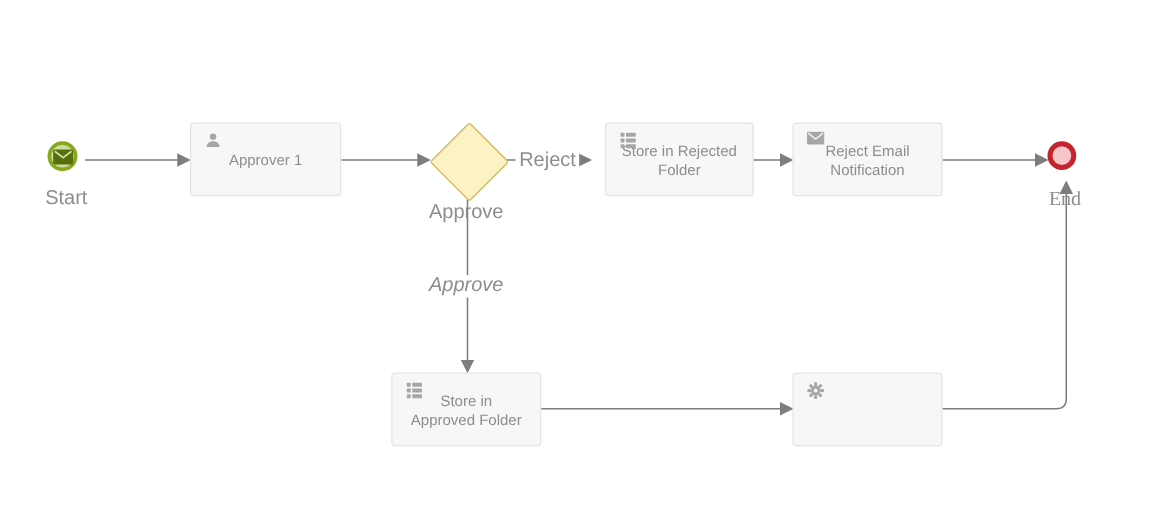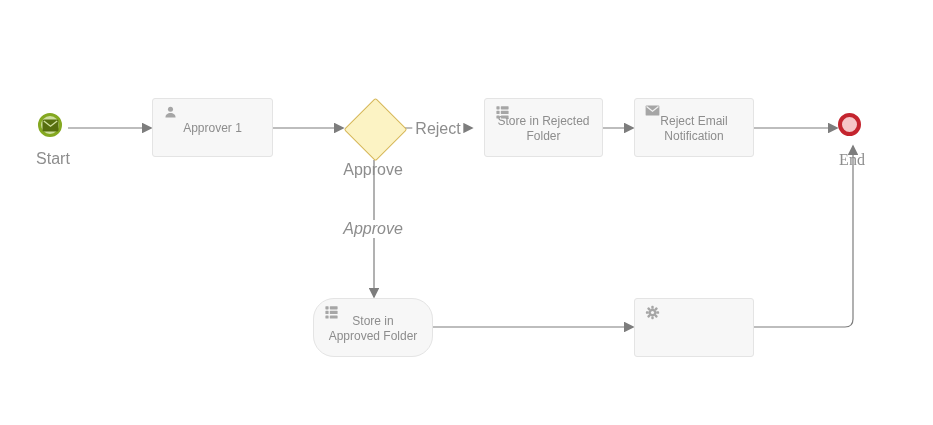--- a/index.html
+++ b/index.html
@@ -107,21 +107,21 @@
         <path d="M1.5,1.6 L8,6.8 L14.5,1.6" stroke="var(--icon-detail,#f2f2f2)" stroke-width="1.3" fill="none"></path>
       </svg>
     </span>
     <span class="task-label">Reject Email
 Notification</span>
   </div>
 
   <div class="node event end-event" style="left:838px;top:113px;"></div>
   <div class="lbl" style="left:852px;top:160px;font-family:Liberation Serif, serif;">End</div>
 
-  <div class="node task" style="left:313px;top:298px;width:120px;height:59px;border-radius:21px;">
+  <div class="node task" style="left:313px;top:298px;width:120px;height:59px;">
     <span class="task-icon">
       <svg width="15" height="15" viewBox="0 0 16 16" fill="var(--icon-color,#a6a6a6)">
         <rect x="1.5" y="1.3" width="3.4" height="3.4" rx="0.6"></rect>
           <rect x="6.2" y="1.3" width="8.3" height="3.4" rx="0.6"></rect>
         <rect x="1.5" y="6.2" width="3.4" height="3.4" rx="0.6"></rect>
           <rect x="6.2" y="6.2" width="8.3" height="3.4" rx="0.6"></rect>
         <rect x="1.5" y="11.1" width="3.4" height="3.4" rx="0.6"></rect>
           <rect x="6.2" y="11.1" width="8.3" height="3.4" rx="0.6"></rect>
       </svg>
     </span>

